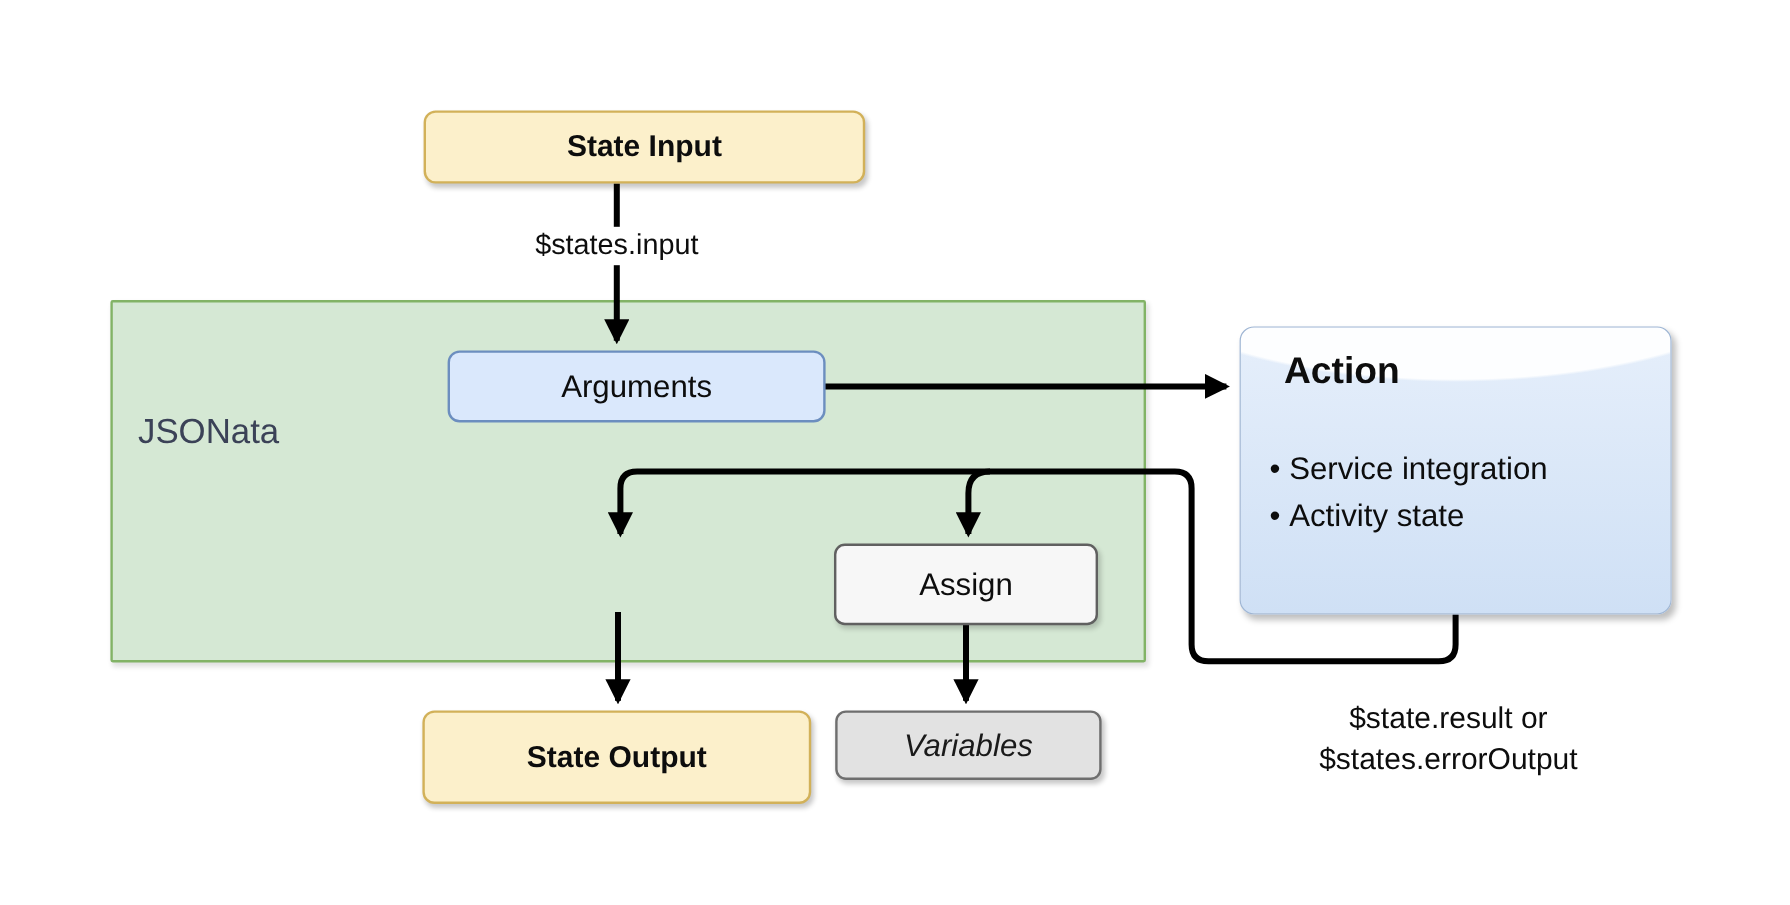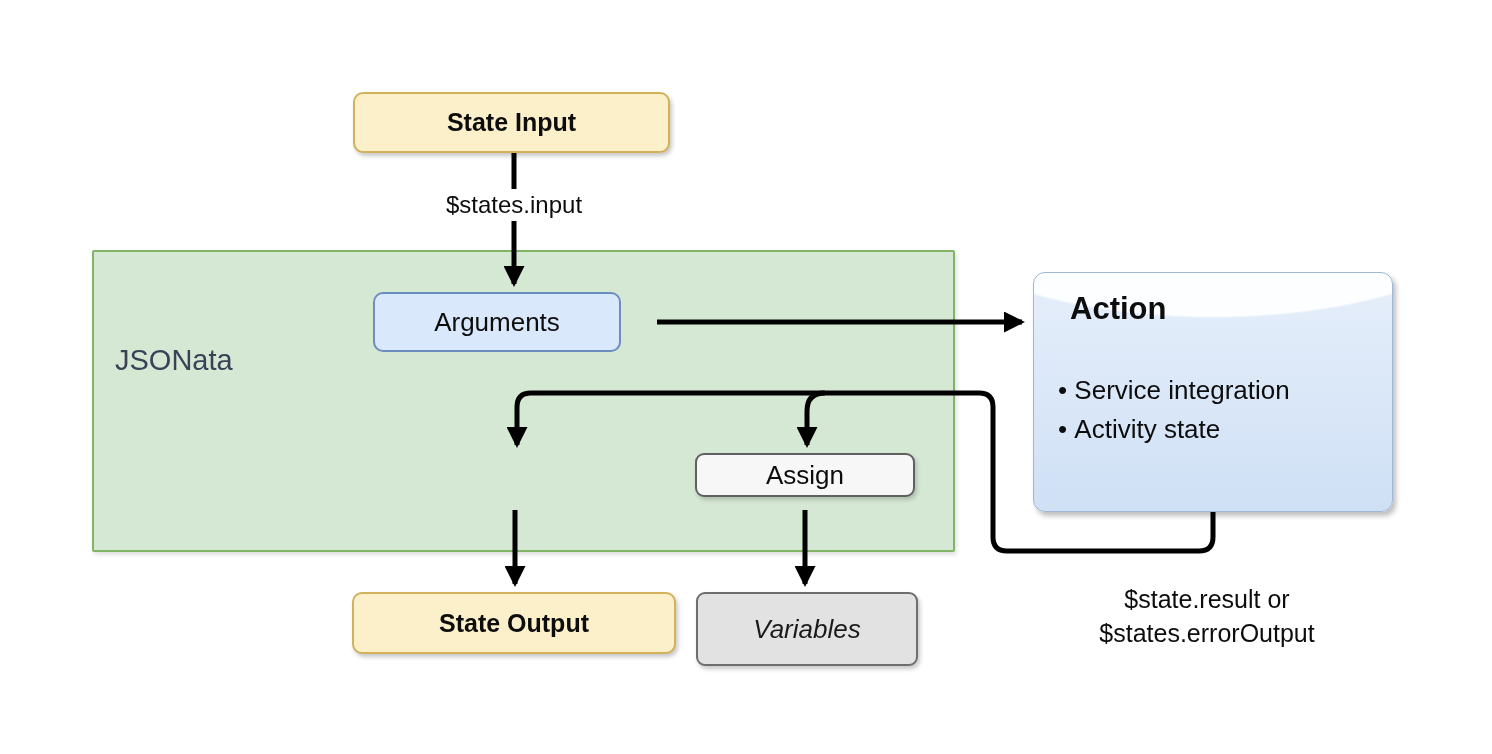--- a/index.html
+++ b/index.html
@@ -61,26 +61,26 @@
     font-size: 26px;
   }
   .node-darkgray {
     background: #E2E2E2;
     border: 2px solid #6E6E6E;
     border-radius: 9px;
     box-shadow: 2px 3px 4px rgba(0,0,0,0.22);
     font-size: 26px; font-style: italic; color: #1a1a1a;
   }
 
-  .state-input   { left: 353px; top:  92px; width: 317px; height: 61px; }
-  .arguments     { left: 373px; top: 292px; width: 248px; height: 60px; }
+  .state-input   { left: 353px; top:  92px; width: 368px; height: 61px; }
+  .arguments     { left: 373px; top: 292px; width: 315px; height: 60px; }
   .output        { left: 394px; top: 453px; width: 242px; height: 57px; }
-  .assign        { left: 695px; top: 453px; width: 220px; height: 44px; }
-  .state-output  { left: 352px; top: 592px; width: 324px; height: 62px; }
-  .variables     { left: 696px; top: 592px; width: 222px; height: 74px; }
+  .assign        { left: 695px; top: 453px; width: 220px; height: 68px; }
+  .state-output  { left: 352px; top: 592px; width: 324px; height: 78px; }
+  .variables     { left: 696px; top: 592px; width: 222px; height: 58px; }
 
   .action-card {
     left: 1033px; top: 272px; width: 360px; height: 240px;
     border: 1.5px solid #9FB6D4;
     border-radius: 12px;
     background:
       radial-gradient(ellipse 150% 95% at 50% -38%, #FDFEFF 59%, rgba(253,254,255,0) 60%),
       linear-gradient(180deg, #E6EFFB 0%, #CFE0F5 100%);
     box-shadow: 3px 4px 5px rgba(0,0,0,0.25);
     z-index: 3;

